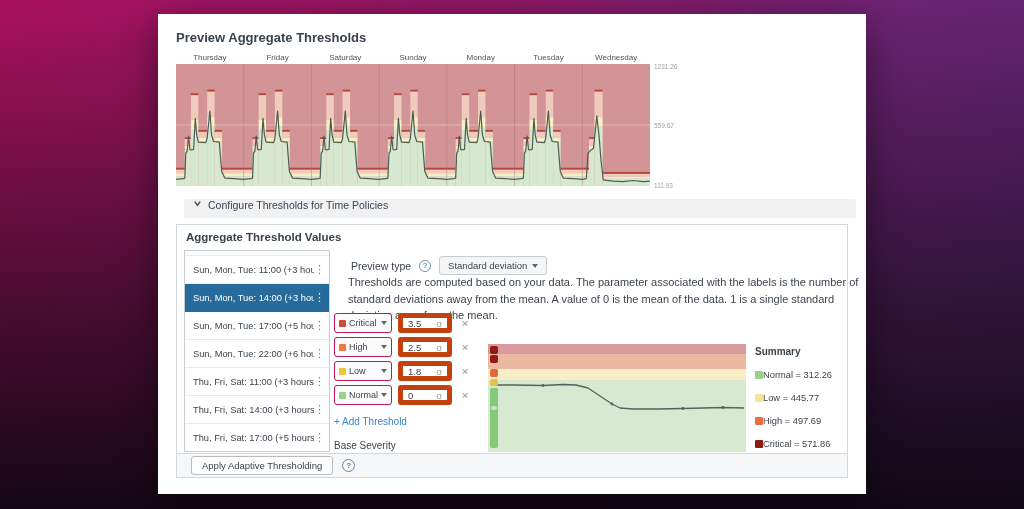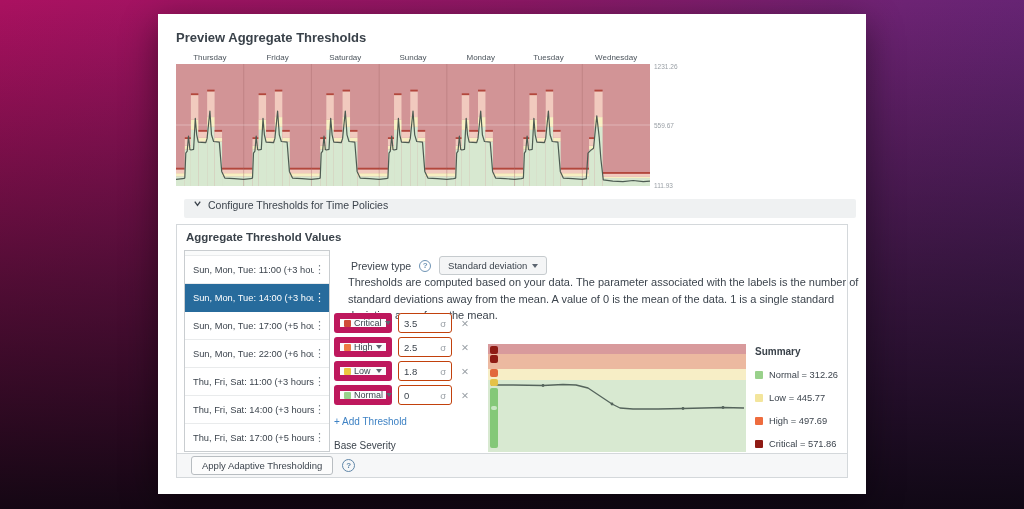--- a/index.html
+++ b/index.html
@@ -55,25 +55,25 @@
   .caret { width:0; height:0; border-left:3.5px solid transparent; border-right:3.5px solid transparent;
     border-top:4px solid #5c6570; display:inline-block; }
 
   .desc { position:absolute; left:174px; top:260px; width:514px; font-size:11px;
     line-height:1.5; color:#3c444d;margin-left:16px; }
 
   
   .trows { position:absolute; left:176px; top:299px; }
   .trow { display:flex; align-items:center; margin-bottom:4px; height:20px; }
   .sev-dd { display:flex; align-items:center; gap:3px; width:58px; height:20px;
-    border:6px solid #be185d; border-radius:3px; background:#fbfbfc; padding:0 4px;
+    border:1px solid #be185d; border-radius:3px; background:#fbfbfc; padding:0 4px;
     font-size:9px; color:#3c444d; cursor:pointer; font-family:inherit; }
   .sev-dd .sev-label { flex:1; text-align:left; }
   .swatch { width:7px; height:7px; border-radius:1px; display:inline-block; flex:none; }
-  .sig-input { width:54px; height:20px; border:1px solid #c2410c; border-radius:3px;
+  .sig-input { width:54px; height:20px; border:5px solid #c2410c; border-radius:3px;
     background:#fff; display:flex; align-items:center; padding:0 5px; margin-left:6px;
     font-size:9.5px; color:#3c444d; }
   .sig-unit { margin-left:auto; color:#9aa0a6; }
   .remove { margin-left:9px; color:#9aa0a6; font-size:9.5px; cursor:pointer; }
   .remove::after { content:"\2715"; }
 
   .add-thresh { position:absolute; left:176px; top:402px; font-size:10px; color:#3e82c4;
     cursor:pointer; text-decoration:none; }
   .base-sev { position:absolute; left:176px; top:426px; font-size:10px; color:#3c444d; }
 
@@ -87,21 +87,21 @@
 
   
   .mini-wrap { position:absolute; left:330px; top:330px; width:258px; height:108px; }
   .sl { position:absolute; left:2px; width:8px; border-radius:2px; cursor:pointer; }
   .sl-grip { position:absolute; left:3px; width:6px; height:4px; border-radius:2px;
     background:rgba(255,255,255,0.55); }
 
   
   .summary { position:absolute; left:597px; top:332px; width:92px; }
   .summary-title { font-size:10px; font-weight:bold; color:#3a424a; }
-  .sitem { display:flex; align-items:center; gap:6px; margin-top:13px; }
+  .sitem { display:flex; align-items:center; margin-top:13px; }
   .sitem .swatch { width:8px; height:8px; }
   .stext { font-size:9.3px; color:#3c444d; white-space:nowrap; }
 
   
   .panel-footer { position:absolute; left:19px; top:439px; width:670px; height:24px;
     background:#f6f7f8; border-top:1px solid #d4d8db; display:flex; align-items:center; }
   .apply-btn { margin-left:14px; height:19px; padding:0 10px; background:#fcfcfc;
     border:1px solid #b8bdc1; border-radius:3px; font-size:9.5px; color:#3c444d;
     cursor:pointer; font-family:inherit; }
   .panel-footer .help-icon { margin-left:9px; width:13px; height:13px; border-color:#5f86a8; color:#5f86a8; }

